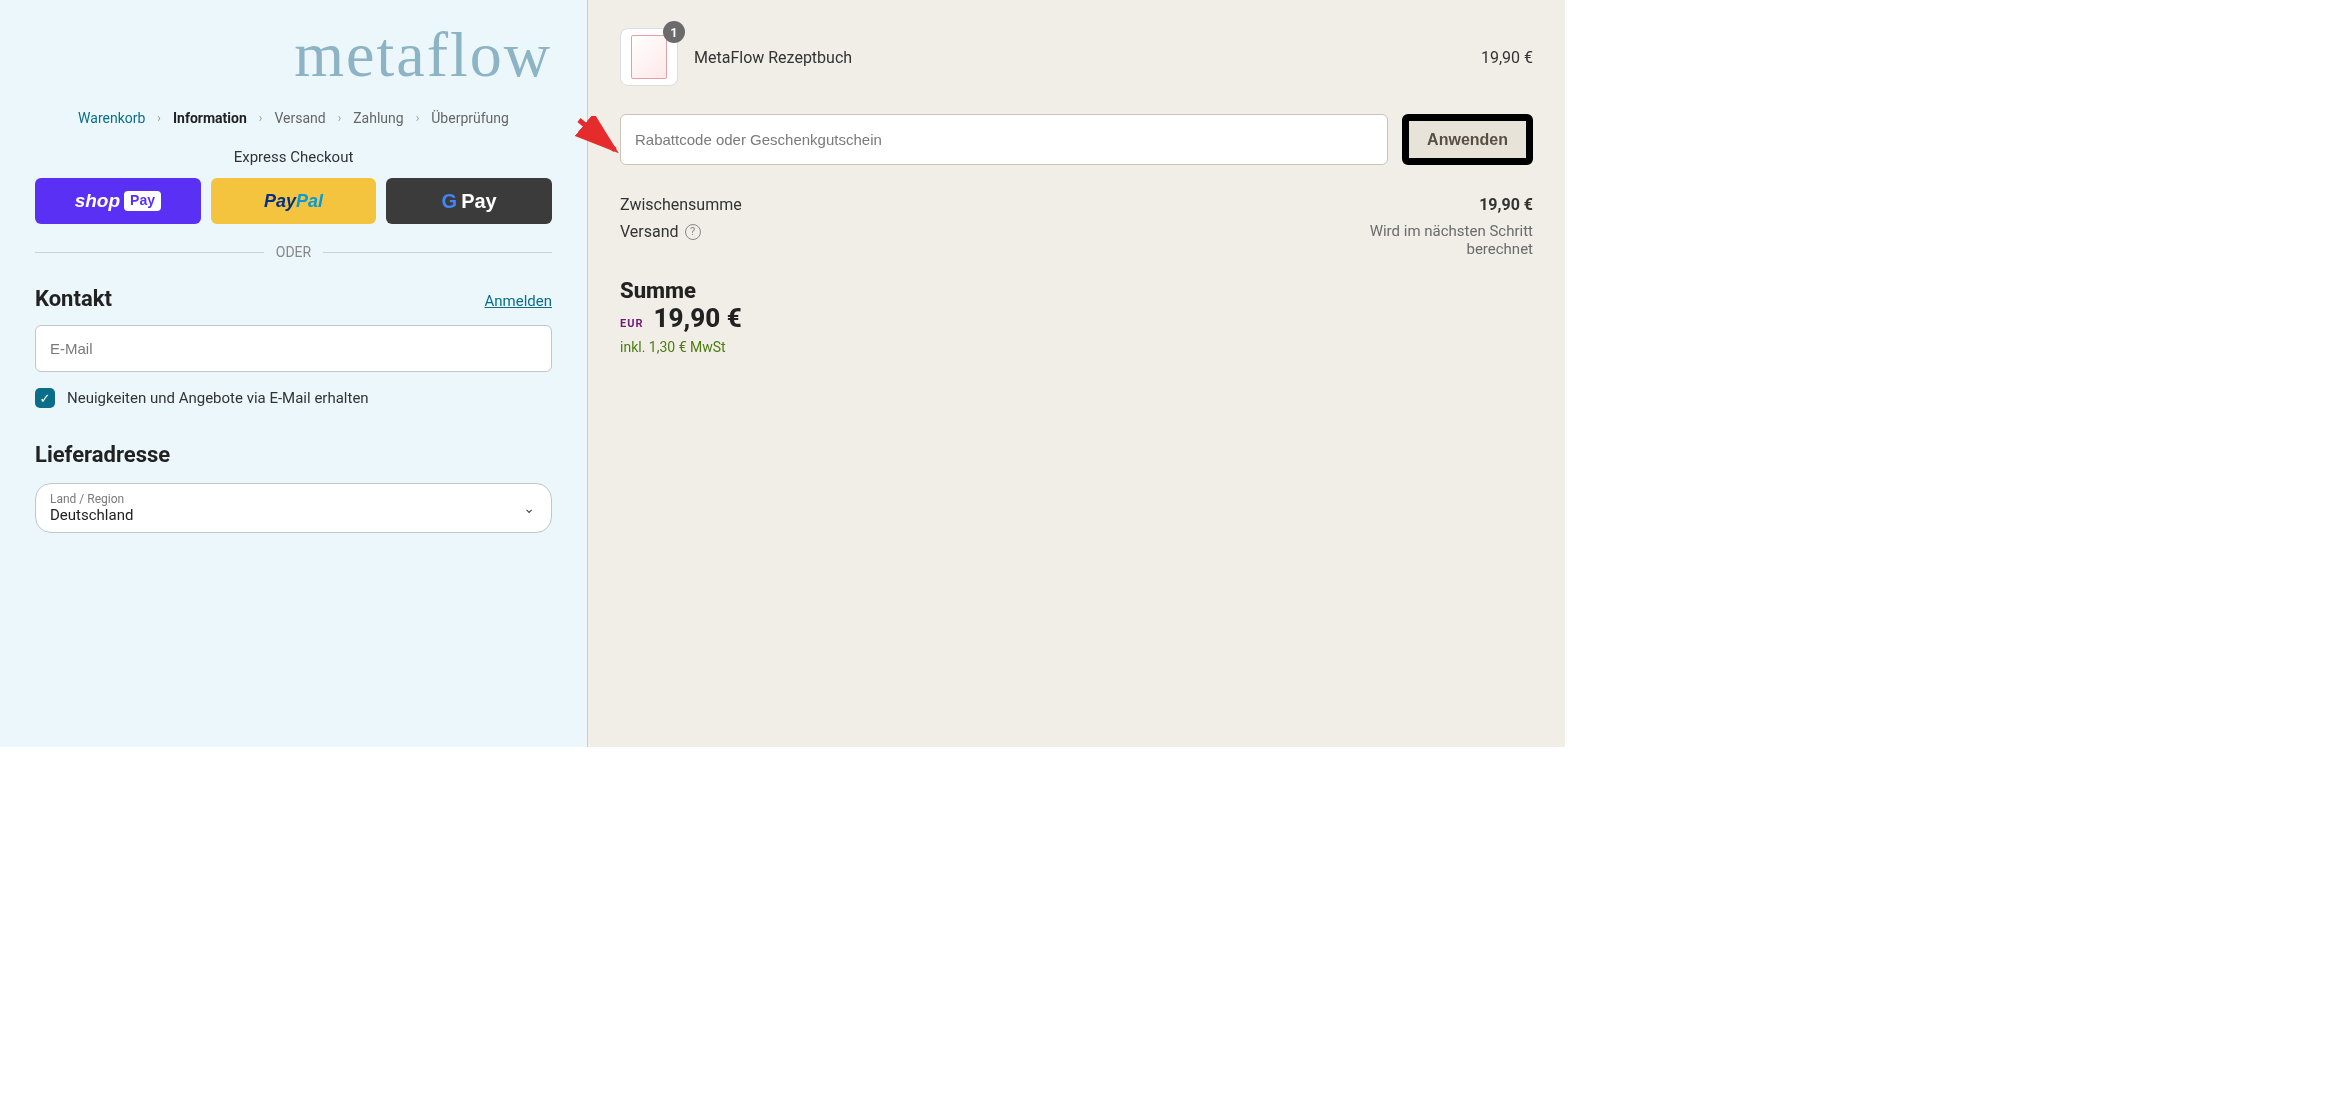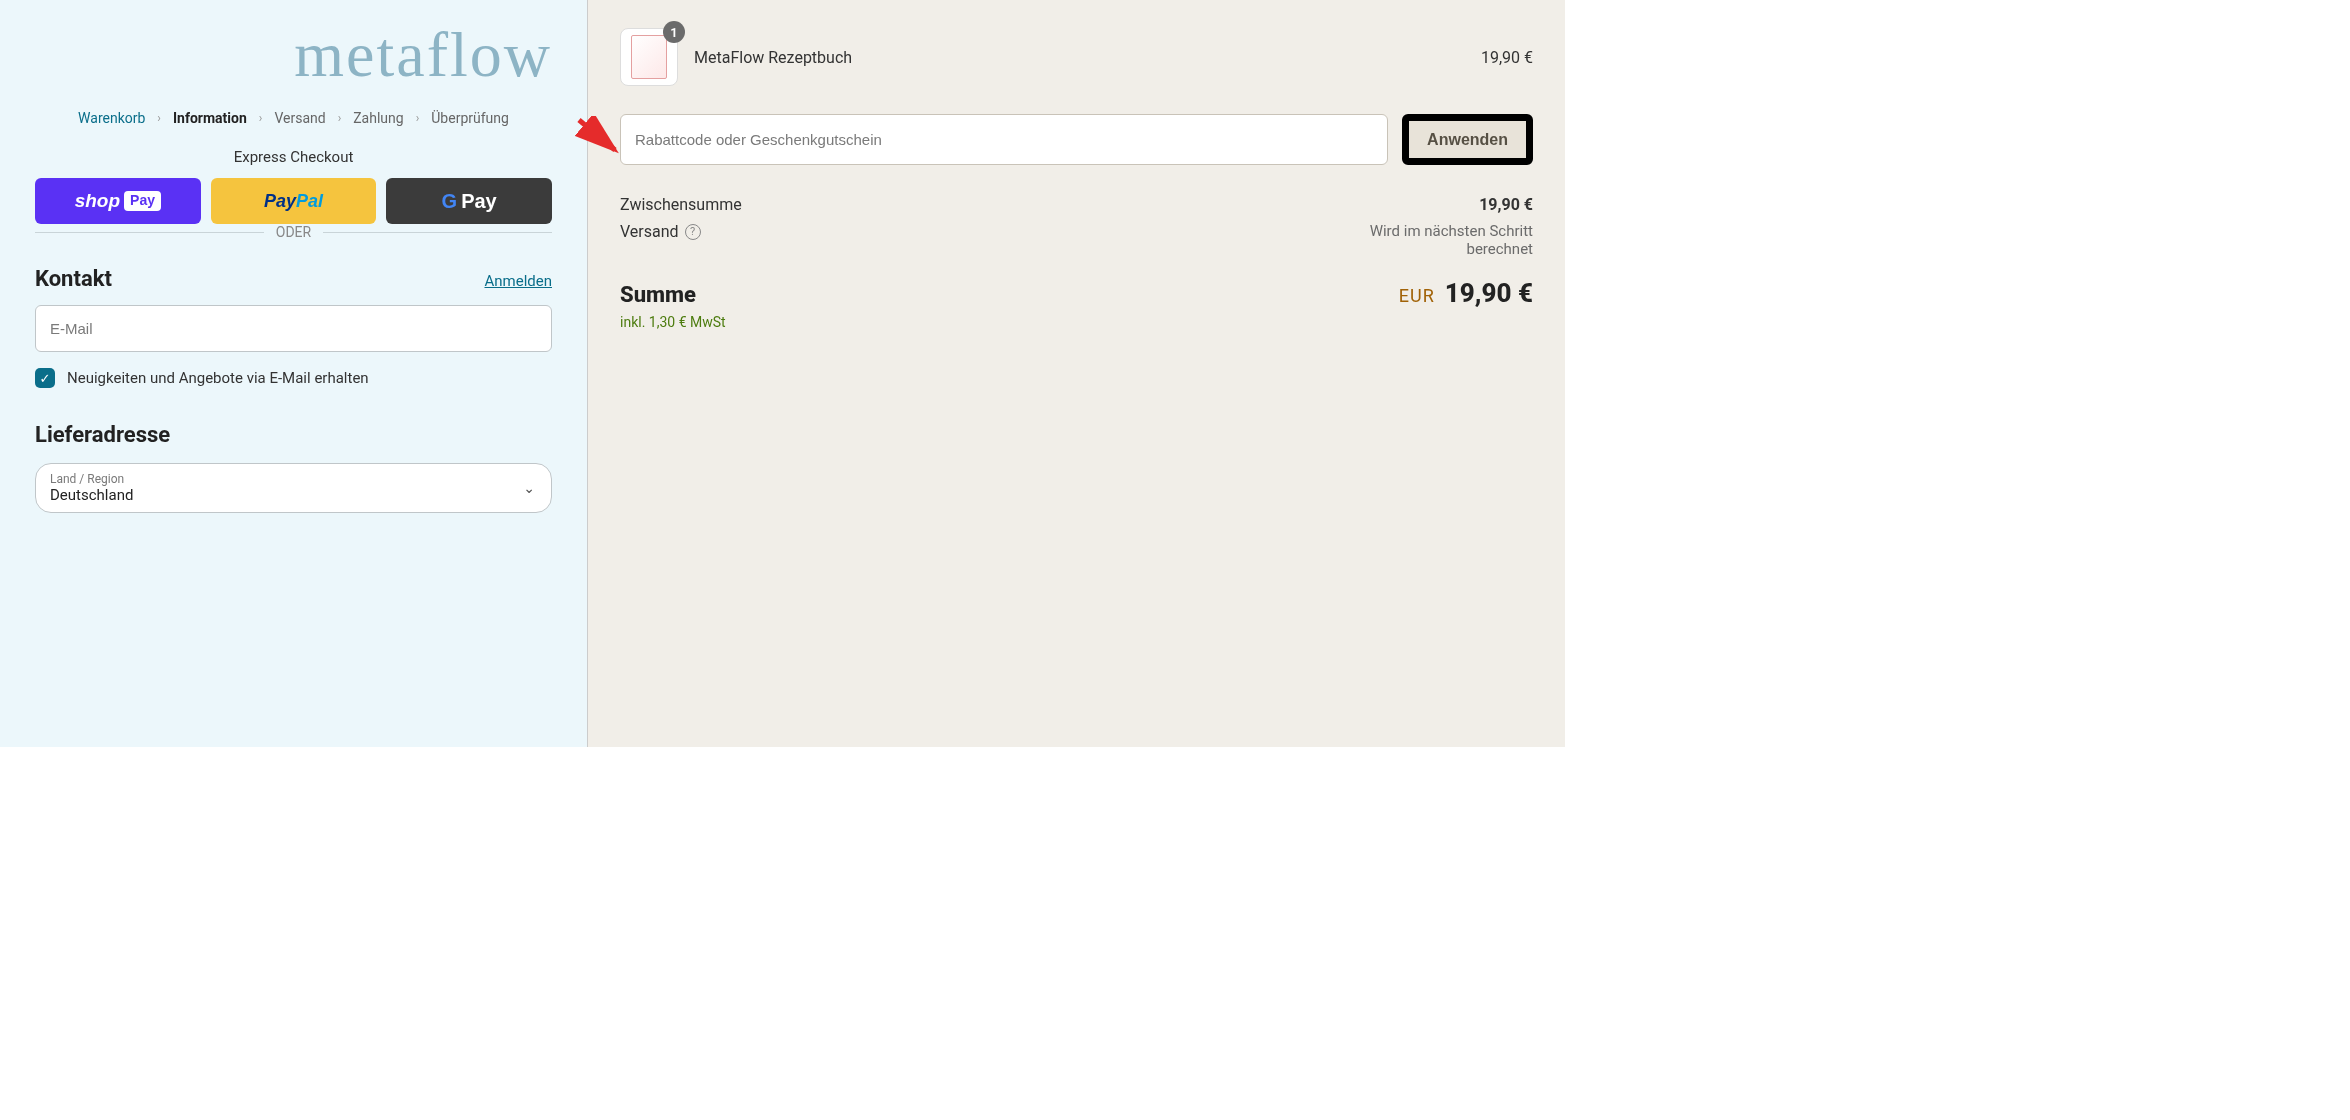--- a/index.html
+++ b/index.html
@@ -49,20 +49,21 @@
     .breadcrumb .chev { color: #999; font-size: 12px; }
     .express-title {
       text-align: center;
       font-size: 15px;
       color: #333;
       margin-bottom: 12px;
     }
     .express-buttons {
       display: flex;
       gap: 10px;
+      margin-bottom: 20px;
     }
     .pay-btn {
       flex: 1;
       height: 46px;
       border-radius: 6px;
       display: flex;
       align-items: center;
       justify-content: center;
       cursor: pointer;
       border: none;
@@ -150,25 +151,25 @@
     .sum-row .val { font-weight: 700; }
     .ship-note { color: #6b6b6b; text-align: right; max-width: 220px; font-size: 15px; }
     .ship-label { display: inline-flex; align-items: center; gap: 6px; }
     .info-icon {
       width: 16px; height: 16px; border: 1.5px solid #888; border-radius: 50%;
       display: inline-flex; align-items: center; justify-content: center;
       font-size: 11px; color: #888; cursor: pointer;
     }
     .total-row {
       display: flex; justify-content: space-between; align-items: baseline;
-      margin-top: 20px; margin-bottom: 6px;
+      margin-top: 20px; margin-bottom: 6px; flex-direction: column;
     }
     .total-label { font-size: 22px; font-weight: 800; color: #222; }
     .total-right { display: flex; align-items: baseline; gap: 10px; }
-    .currency { font-size: 18px; color: #a16207; letter-spacing: 1px; }
+    .currency { font-size: 11px; color: #701a75; letter-spacing: 1px; font-weight: bold; }
     .total-value { font-size: 26px; font-weight: 800; color: #222; }
     .tax-note { font-size: 14px; color: #4d7c0f; }
     
     .arrow {
       position: absolute; left: 575px; top: 116px; pointer-events: none;
     }
   </style>
 </head>
 <body>
 

